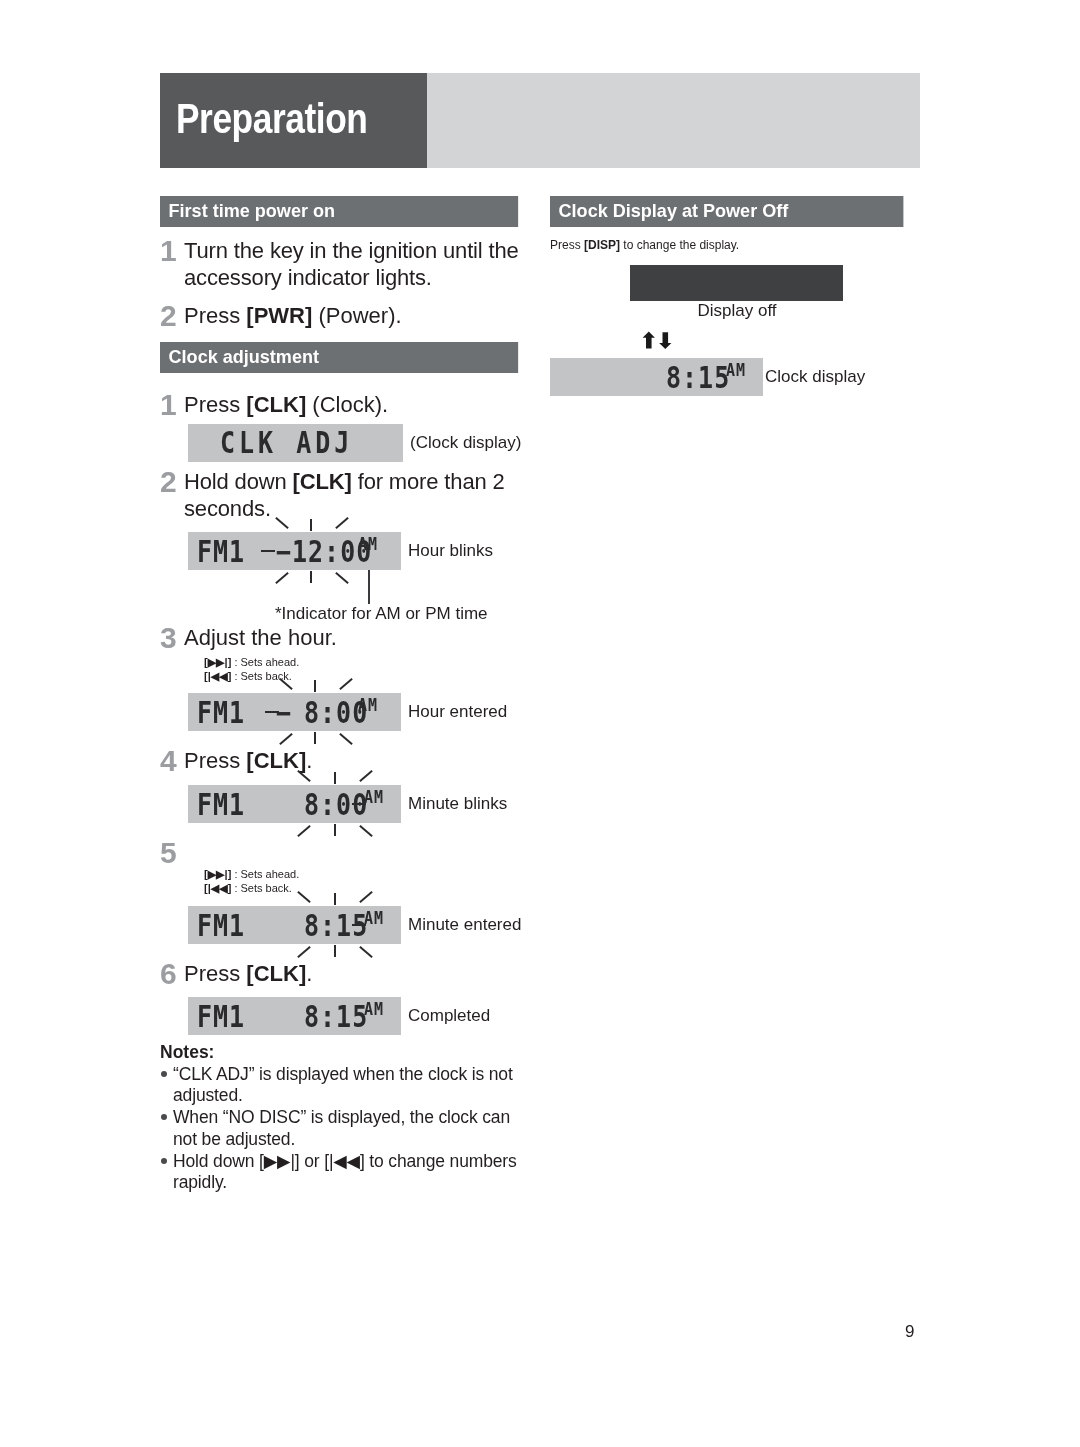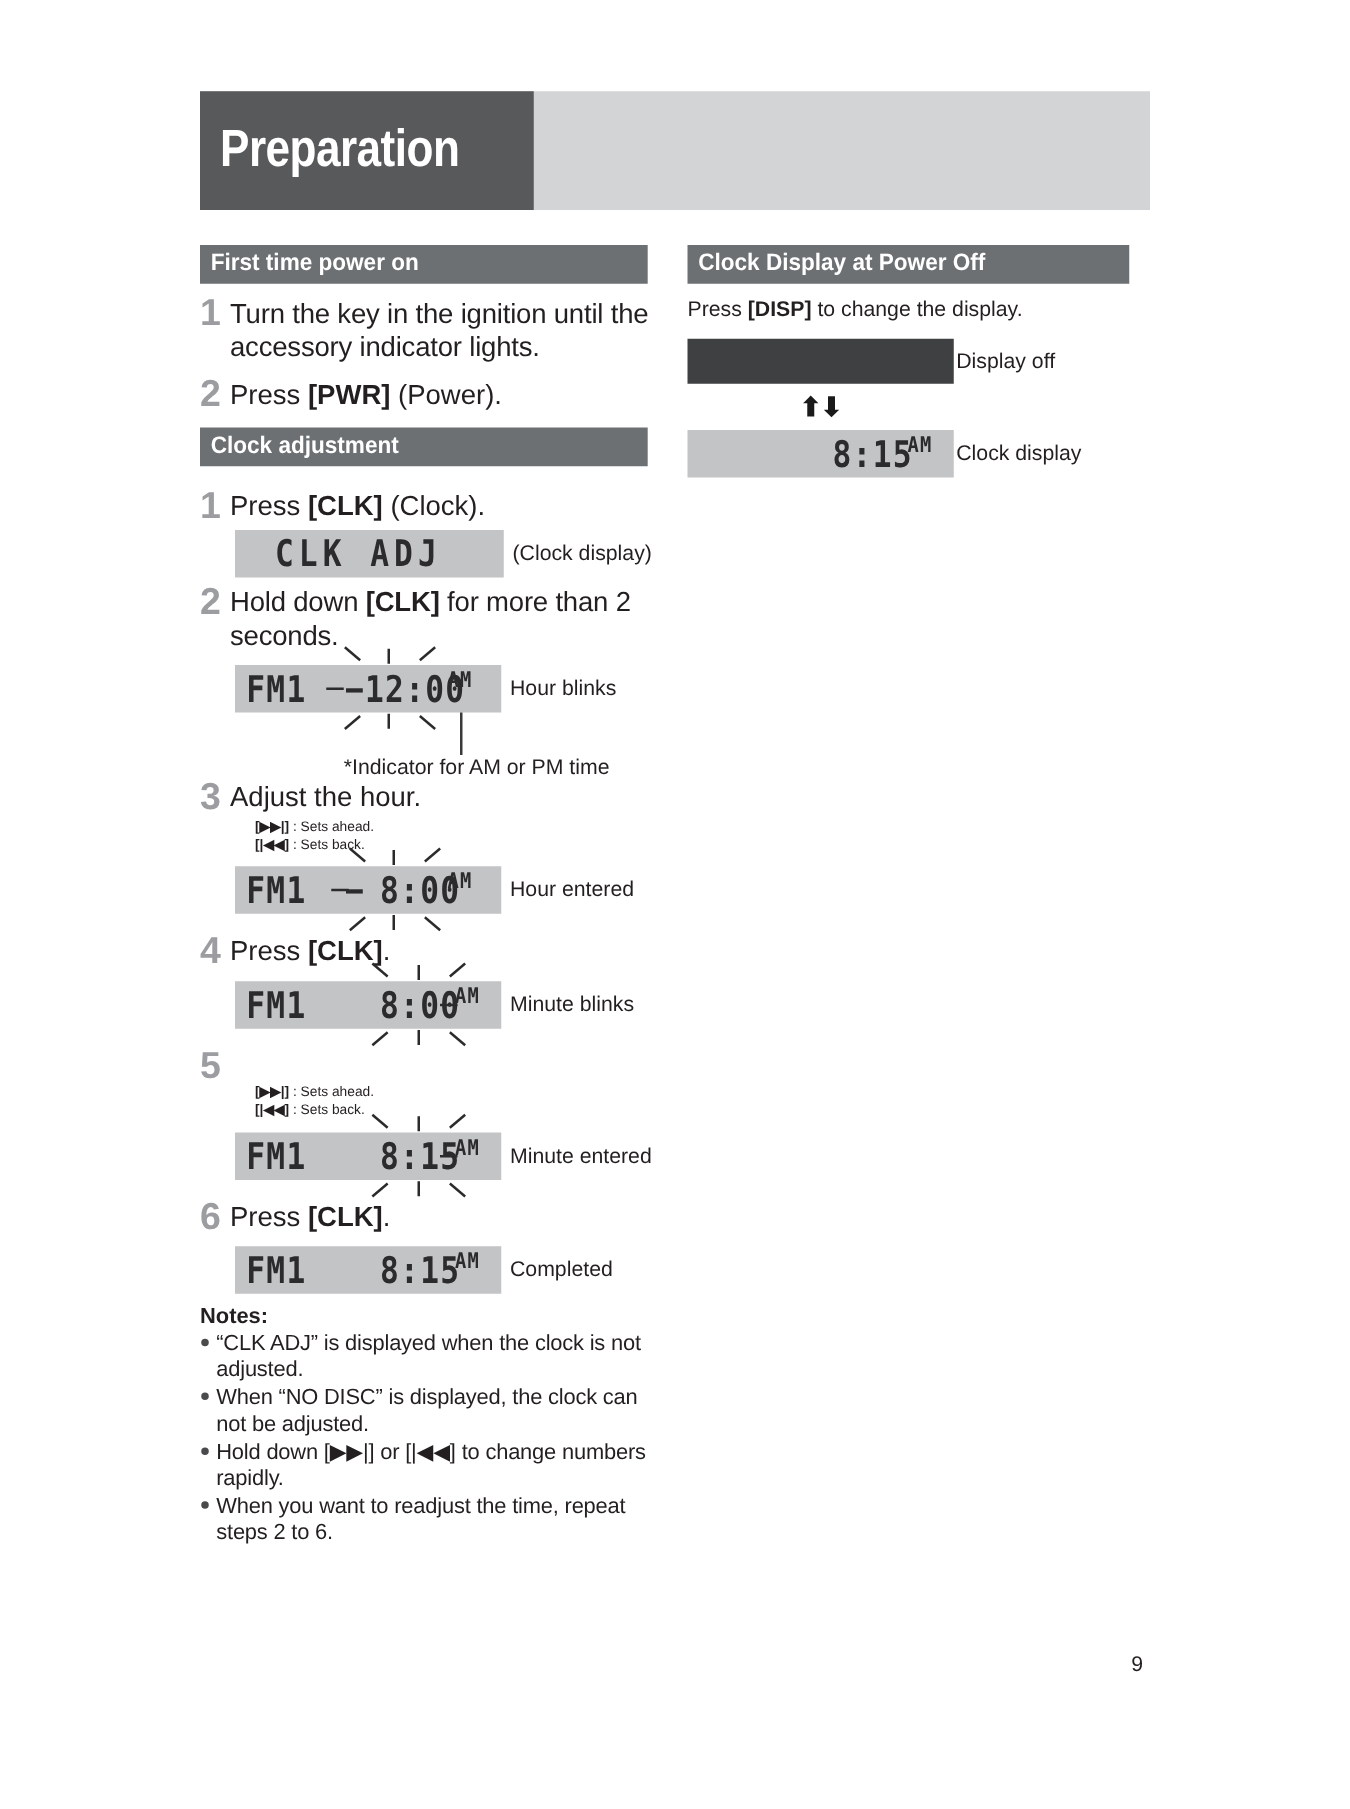--- a/index.html
+++ b/index.html
@@ -29,21 +29,21 @@
   
   .secbar{
     background:#6d7073;color:#fff;font-weight:bold;font-size:19px;
     padding:5px 0 6px 9px;letter-spacing:0px;line-height:1.05;
     transform:scaleX(0.95);transform-origin:left center;
   }
   .secbar.w-l{width:368px;}
   .secbar.w-r{width:363px;}
 
   
-  .p{font-size:17px;line-height:1.23;margin:0;}
+  .p{font-size:12px;line-height:1.23;margin:0;}
   .tight{letter-spacing:-0.15px;}
   b{font-weight:bold;}
 
   
   .step{display:flex;align-items:flex-start;margin-top:9px;}
   .step-n{
     font-size:30px;font-weight:bold;color:#9b9da0;line-height:0.78;
     width:22px;flex:0 0 22px;text-align:left;margin-top:2px;
     font-family:"Liberation Sans",sans-serif;
   }
@@ -253,31 +253,30 @@
         <span class="seg big" style="left:116px;top:7px;">8:15</span>
         <span class="seg small" style="left:176px;top:5px;">AM</span>
       </div>
       <span class="lcd-cap">Completed</span>
     </div>
 
     <div class="notes-h">Notes:</div>
     <div class="note tight">“CLK ADJ” is displayed when the clock is not adjusted.</div>
     <div class="note tight">When “NO DISC” is displayed, the clock can not be adjusted.</div>
     <div class="note tight">Hold down [▶▶|] or [|◀◀] to change numbers rapidly.</div>
-    <div class="note tight">When you want to readjust the time, repeat steps 2 to 6.</div>
 
   </div>
 
   <div class="col-r">
 
     <div class="secbar w-r">Clock Display at Power Off</div>
 
     <div class="p" style="margin-top:11px;"><span>Press </span><b>[DISP]</b><span> to change the display.</span></div>
 
-    <div class="lcdwrap" style="margin-top:12px;">
+    <div class="lcdwrap" style="margin-top:12px;flex-direction:column;">
       <div class="lcd-dark"></div>
       <span class="lcd-cap inset">Display off</span>
     </div>
 
     <div class="arrows" style="width:213px;margin-top:9px;">⬆⬇</div>
 
     <div class="lcdwrap" style="margin-top:7px;">
       <div class="lcd w2">
         <span class="seg big" style="left:116px;top:7px;">8:15</span>
         <span class="seg small" style="left:176px;top:5px;">AM</span>

